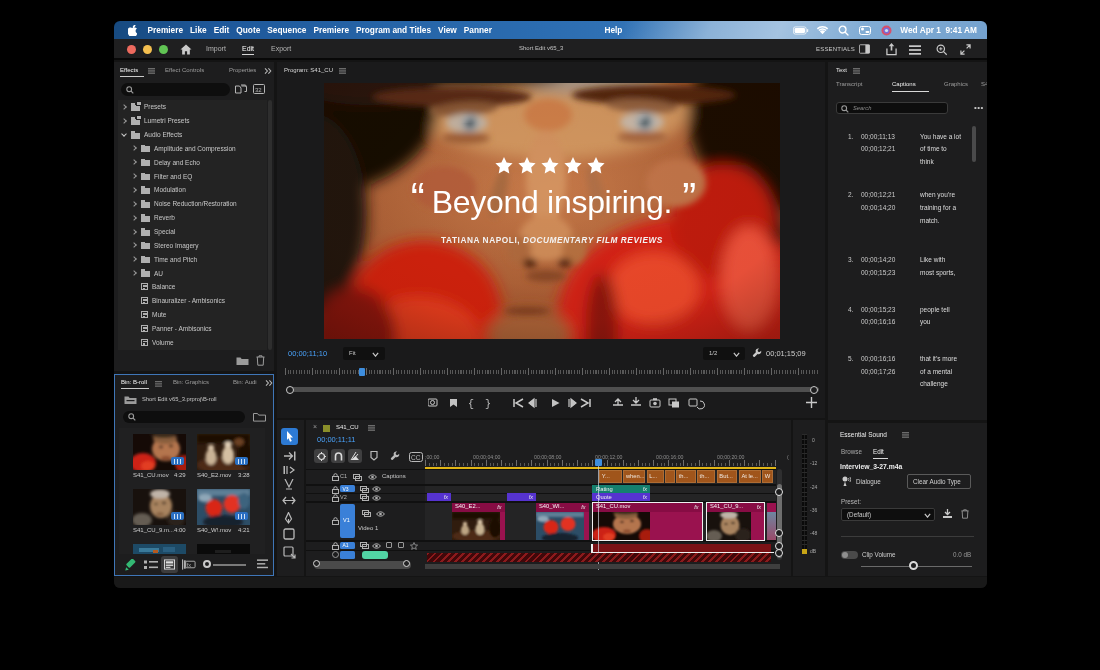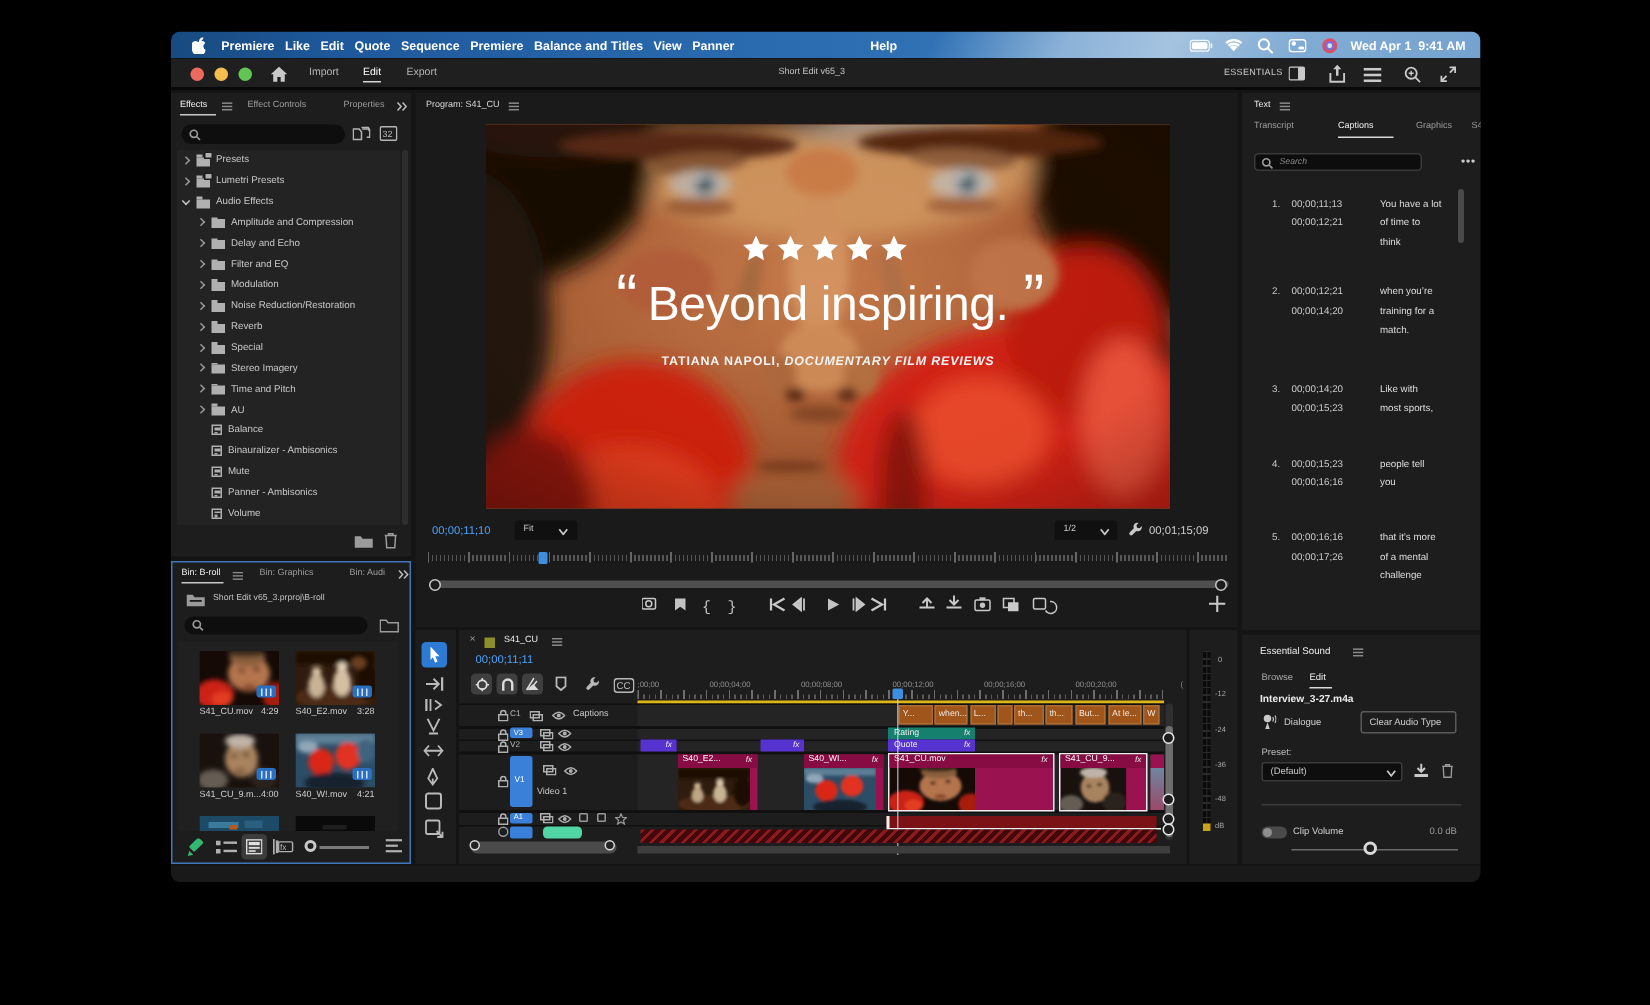--- a/index.html
+++ b/index.html
@@ -62,24 +62,24 @@
   <div id="menubar" class="abs">
     <svg style="margin-left:14px; margin-right:7px;" width="9" height="11" viewBox="0 0 9 11">
         <path d="M6.8 1.7 c0.5 -0.6 0.9 -1.4 0.8 -2.2 c-0.7 0.1 -1.6 0.5 -2.1 1.1 c-0.5 0.5 -0.9 1.4 -0.8 2.2 c0.8 0 1.6 -0.5 2.1 -1.1 Z M7.6 5.9 c0 -1.5 1.2 -2.2 1.3 -2.3 c-0.7 -1 -1.8 -1.2 -2.2 -1.2 c-0.9 -0.1 -1.8 0.6 -2.3 0.6 c-0.5 0 -1.2 -0.6 -2 -0.6 c-1 0 -2 0.6 -2.5 1.5 c-1.1 1.9 -0.3 4.7 0.8 6.2 c0.5 0.8 1.1 1.6 1.9 1.6 c0.8 0 1.1 -0.5 2 -0.5 c0.9 0 1.2 0.5 2 0.5 c0.8 0 1.4 -0.8 1.9 -1.5 c0.6 -0.9 0.8 -1.7 0.8 -1.8 c0 0 -1.6 -0.6 -1.7 -2.5 Z" fill="#fff"></path>
       </svg>
     <span class="mi b">Premiere</span>
       <span class="mi">Like</span>
       <span class="mi">Edit</span>
       <span class="mi">Quote</span>
       <span class="mi">Sequence</span>
       <span class="mi">Premiere</span>
-      <span class="mi">Balance and Titles</span>
+      <span class="mi">Program and Titles</span>
       <span class="mi">View</span>
       <span class="mi">Panner</span>
-    <span class="mi" style="margin-left:87px;">Help</span>
+    <span class="mi" style="margin-left:109px;">Help</span>
     <span style="flex:1"></span>
     <svg width="16" height="9" viewBox="0 0 20 10" style="margin-right:7px;">
         <rect x="0.5" y="0.5" width="16" height="9" rx="2.5" fill="none" stroke="#fff" stroke-opacity="0.9"></rect>
         <rect x="2" y="2" width="13" height="6" rx="1.5" fill="#fff"></rect>
         <rect x="17.5" y="3" width="1.5" height="4" rx="0.7" fill="#fff" fill-opacity="0.8"></rect>
       </svg>
     <svg width="13" height="10" viewBox="0 0 13 10" style="margin-right:9px;">
         <path d="M6.5 9.2 L3.9 6.4 a3.8 3.8 0 0 1 5.2 0 Z M2.4 4.9 a6 6 0 0 1 8.2 0 L9.5 6.1 a4.5 4.5 0 0 0 -6 0 Z M0.8 3.2 a8.3 8.3 0 0 1 11.4 0 L11.1 4.4 a6.7 6.7 0 0 0 -9.2 0 Z" fill="#fff"></path>
       </svg>
     <svg width="11" height="11" viewBox="0 0 11 11" style="margin-right:10px;">

